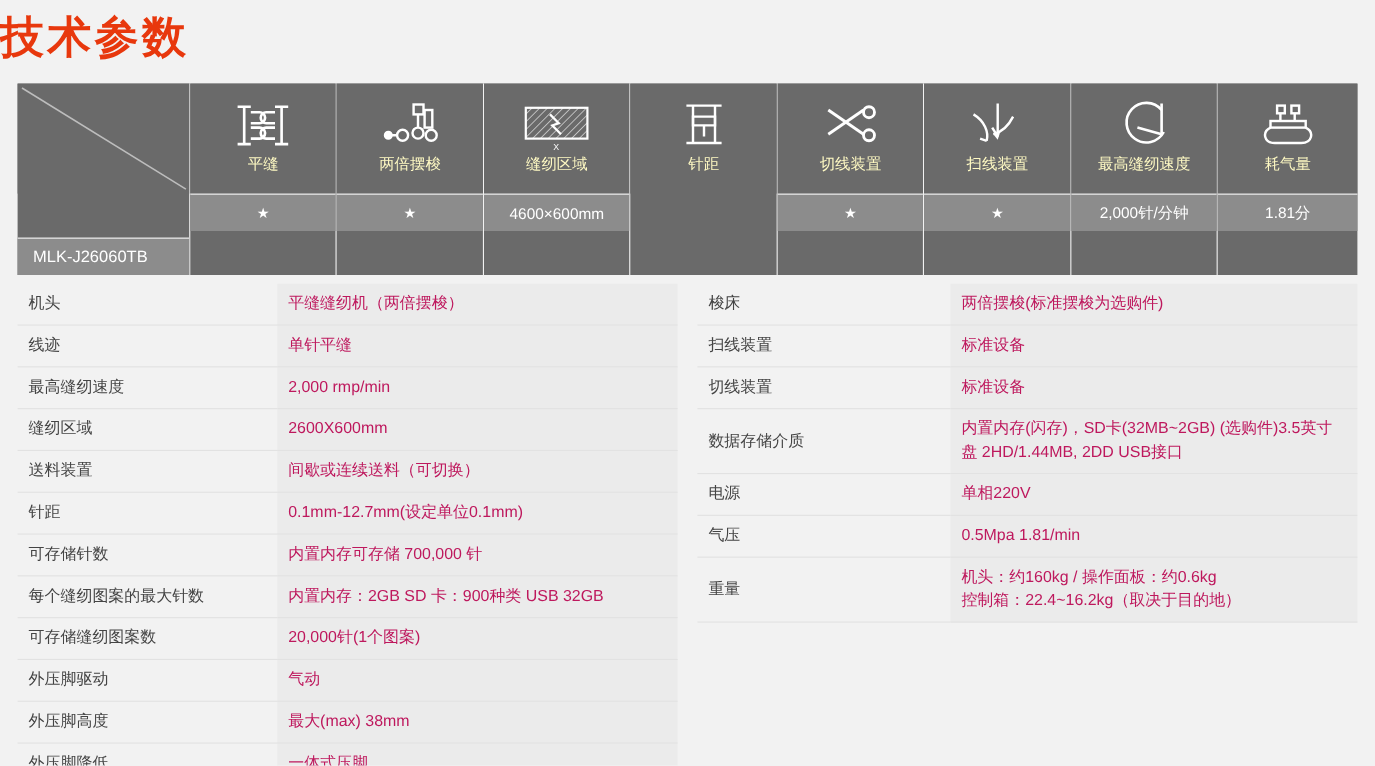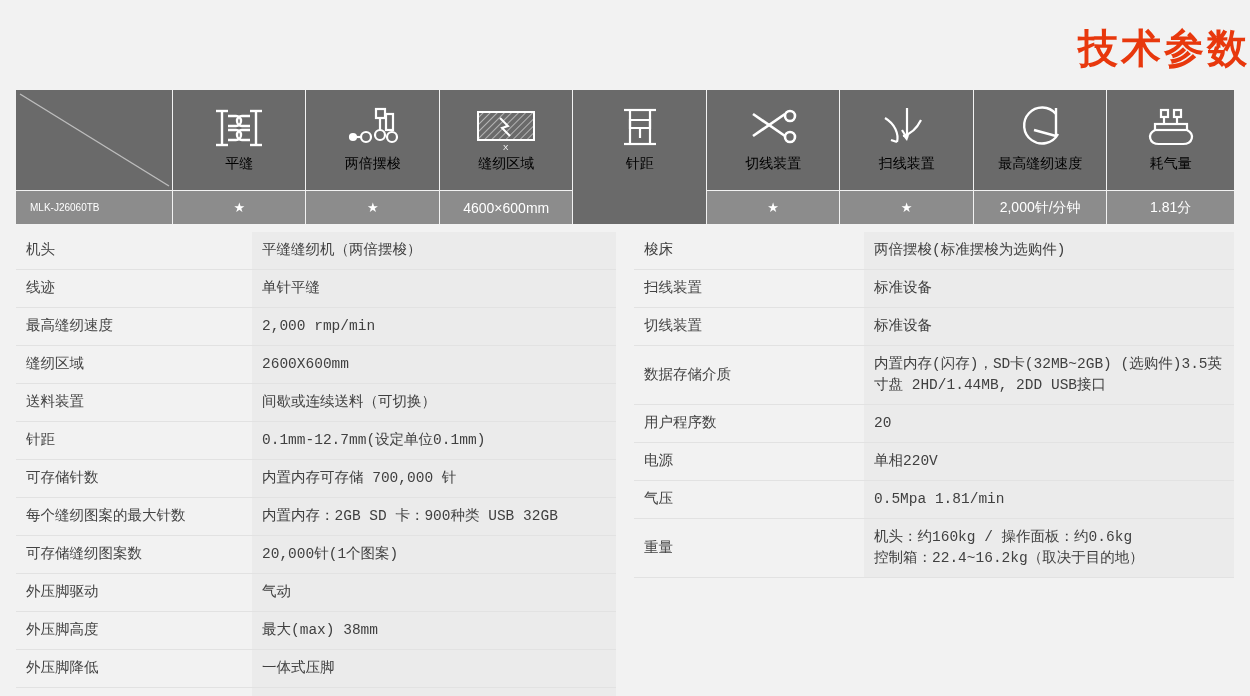--- a/index.html
+++ b/index.html
@@ -11,26 +11,26 @@
     overflow: hidden;
     font-family: "Liberation Sans", sans-serif;
   }
   .page {
     position: relative;
     width: 1250px;
     height: 696px;
     background: #f2f2f2;
   }
   .title {
-    text-align: right;
+    text-align: left;
     color: #e8380d;
     font-size: 40px;
     font-weight: bold;
     letter-spacing: 3px;
-    padding-top: 26px;
+    padding-top: 12px;
     padding-bottom: 20px;
     line-height: 1.1;
   }
 
   
   .band {
     margin: 0 16px;
     display: flex;
     background: #6a6a6a;
   }
@@ -53,39 +53,40 @@
     box-sizing: border-box;
   }
   .icon-wrap {
     height: 56px;
     display: flex;
     align-items: center;
     justify-content: center;
   }
   .icon-label {
     font-size: 14px;
-    color: #000000;
+    color: #fef9c3;
     line-height: 1;
     padding-bottom: 4px;
   }
   .val-cell {
     height: 34px;
     background: #8c8c8c;
     color: #ffffff;
     display: flex;
     align-items: center;
     justify-content: center;
     font-size: 14px;
     box-sizing: border-box;
     border-top: 1px solid #f2f2f2;
   }
   .val-cell.model {
     justify-content: flex-start;
     padding-left: 14px;
-    font-size: 10px;
+    font-size: 15px;
+    margin-top: 40px;
   }
   .star { font-size: 13px; }
 
   .diag-cell {
     height: 100px;
     background: #6a6a6a;
     position: relative;
     overflow: hidden;
   }
   .diag-cell svg { display: block; }
@@ -101,32 +102,31 @@
     width: 100%;
     border-collapse: collapse;
     table-layout: fixed;
     font-size: 14.5px;
     color: #333;
   }
   table.spec td {
     padding: 8px 10px;
     vertical-align: middle;
     line-height: 1.45;
-    font-family: Liberation Mono, monospace;
   }
   table.spec tr { border-bottom: 1px solid #e2e2e2; }
   td.k {
     width: 37%;
     color: #444;
     background: #f2f2f2;
     padding-left: 16px;
   }
   td.v {
     background: #ebebeb;
-    color: #404040;
+    color: #be185d;
     padding-left: 14px;
   }
   .tcol.left td.k { width: 36%; }
   .tcol.right td.k { width: 35%; }
   .nowrapish { white-space: pre-line; }
 </style>
 </head>
 <body>
 
 <div class="page">
@@ -372,24 +372,20 @@
             </tr>
           <tr>
               <td class="k">切线装置</td>
               <td class="v">标准设备</td>
             </tr>
           <tr>
               <td class="k">数据存储介质</td>
               <td class="v nowrapish">内置内存(闪存)，SD卡(32MB~2GB) (选购件)3.5英寸盘 2HD/1.44MB, 2DD  USB接口</td>
             </tr>
           <tr>
-              <td class="k">用户程序数</td>
-              <td class="v">20</td>
-            </tr>
-          <tr>
               <td class="k">电源</td>
               <td class="v">单相220V</td>
             </tr>
           <tr>
               <td class="k">气压</td>
               <td class="v">0.5Mpa 1.81/min</td>
             </tr>
           <tr>
               <td class="k">重量</td>
               <td class="v nowrapish">机头：约160kg  /   操作面板：约0.6kg

